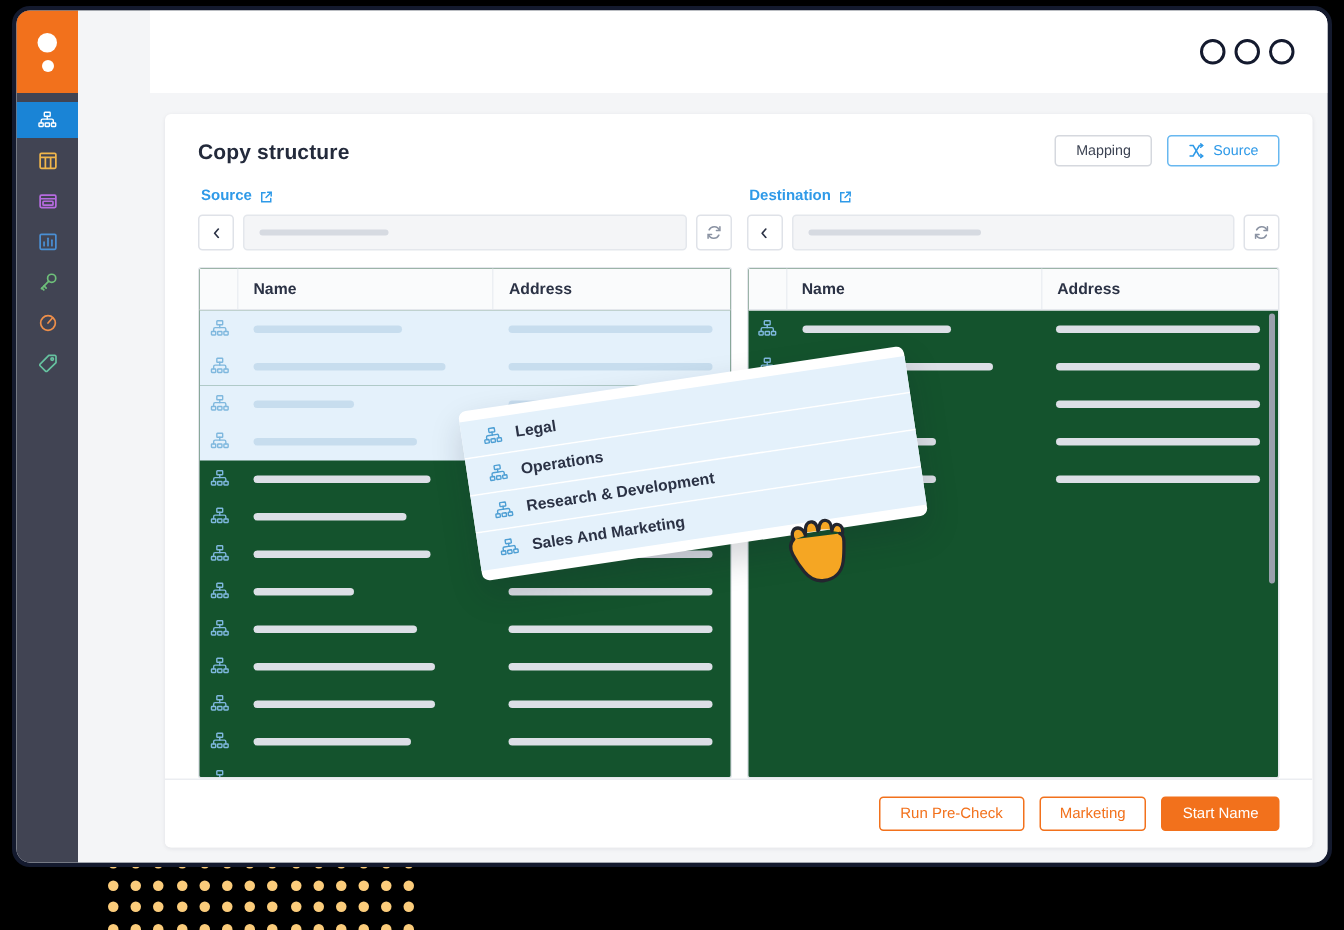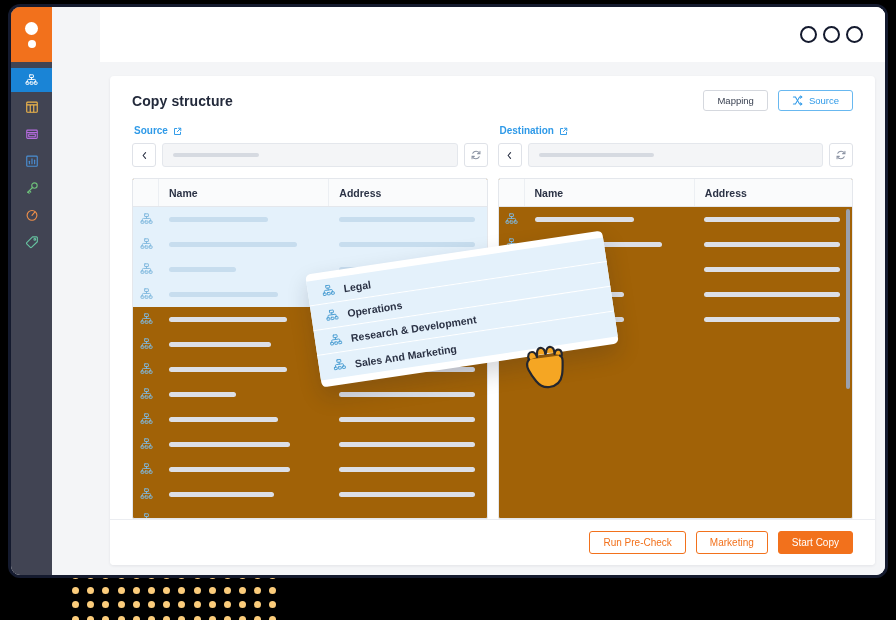--- a/index.html
+++ b/index.html
@@ -134,21 +134,21 @@
     display: flex; align-items: center; justify-content: center;
     cursor: pointer;
   }
   .refresh-ico { width: 12px; height: 12px; display:block; }
 
   
   .table-wrap {
     flex: 1; min-height: 0;
     border: 1px solid #e4e7ec; border-radius: 2px;
     display: flex; flex-direction: column; overflow: hidden;
-    background: #a16207; position: relative;
+    background: #14532d; position: relative;
   }
   .thead { display: flex; height: 28px; flex: 0 0 28px; background: #fafbfc; border-bottom: 1px solid #e4e7ec; }
   .th { font-size: 10.5px; font-weight: bold; color: #2b3245; display: flex; align-items: center; }
   .th.ico-col { flex: 0 0 26px; border-right: 1px solid #eceff3; }
   .th.name-col { flex: 1 1 52%; padding-left: 10px; border-right: 1px solid #eceff3; }
   .th.addr-col { flex: 1 1 48%; padding-left: 10px; }
 
   .tbody { flex: 1; min-height: 0; overflow: hidden; }
   .trow { display: flex; height: 25px; align-items: center; }
   .trow.selected { background: #e4f1fb; }
@@ -775,21 +775,21 @@
                 </div>
               <div class="vscroll"></div>
             </div>
           </div>
 
         </div>
 
         <div id="card-footer">
           <div class="fbtn outline">Run Pre-Check</div>
           <div class="fbtn outline">Marketing</div>
-          <div class="fbtn solid">Start Copy</div>
+          <div class="fbtn solid">Start Name</div>
         </div>
 
       </div>
     </div>
   </div>
 </div>
 
 <div id="drag-card">
     <div class="drag-row">
       <span style="display: flex; align-items: center;">

